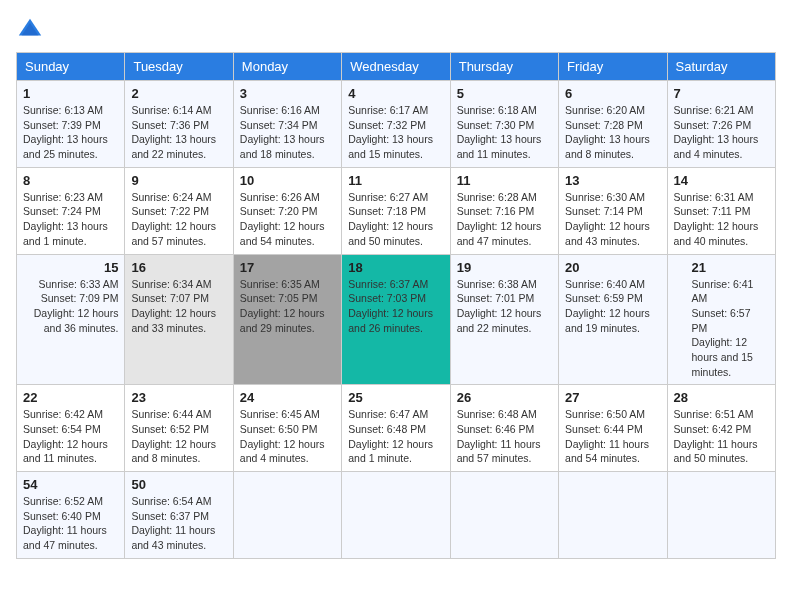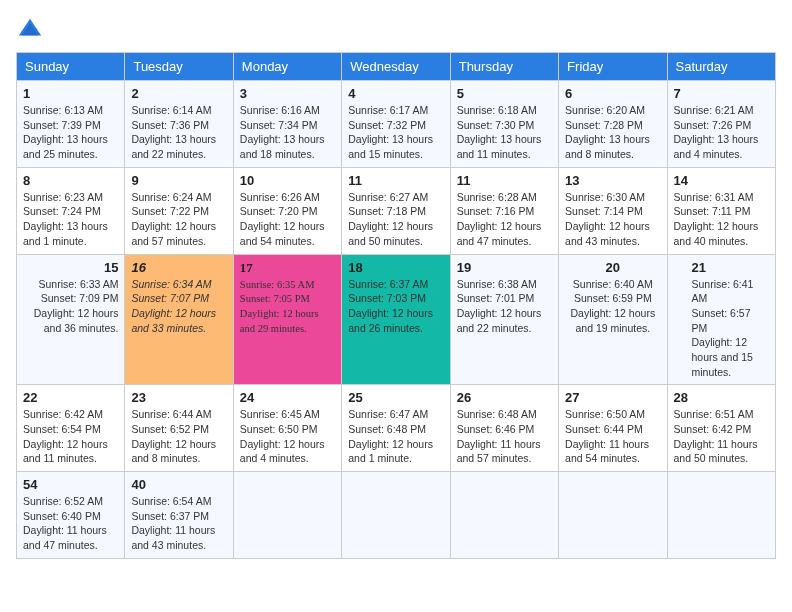--- a/index.html
+++ b/index.html
@@ -178,37 +178,37 @@
         <td>
           <span class="day-num">14</span>
 <div class="day-info">Sunrise: 6:31 AM<br>Sunset: 7:11 PM<br>Daylight: 12 hours and 40 minutes.</div>
         </td>
       </tr>
       <tr style="background: rgb(245, 248, 255);">
         <td style="background: rgb(245, 248, 255); text-align: right;">
           <span class="day-num">15</span>
 <div class="day-info">Sunrise: 6:33 AM<br>Sunset: 7:09 PM<br>Daylight: 12 hours and 36 minutes.</div>
         </td>
-        <td style="background: #fdba74; font-style: italic;">
+        <td style="background: #e5e5e5;">
           <span class="day-num">16</span>
 <div class="day-info">Sunrise: 6:34 AM<br>Sunset: 7:07 PM<br>Daylight: 12 hours and 33 minutes.</div>
         </td>
-        <td style="background: #ec4899; font-family: Liberation Serif, serif;">
+        <td style="background: #a3a3a3;">
           <span class="day-num">17</span>
 <div class="day-info">Sunrise: 6:35 AM<br>Sunset: 7:05 PM<br>Daylight: 12 hours and 29 minutes.</div>
         </td>
         <td style="background: #14b8a6;">
           <span class="day-num">18</span>
 <div class="day-info">Sunrise: 6:37 AM<br>Sunset: 7:03 PM<br>Daylight: 12 hours and 26 minutes.</div>
         </td>
         <td style="background: rgb(245, 248, 255);">
           <span class="day-num">19</span>
 <div class="day-info">Sunrise: 6:38 AM<br>Sunset: 7:01 PM<br>Daylight: 12 hours and 22 minutes.</div>
         </td>
-        <td style="background: rgb(245, 248, 255); text-align: center;">
+        <td style="background: rgb(245, 248, 255);">
           <span class="day-num">20</span>
 <div class="day-info">Sunrise: 6:40 AM<br>Sunset: 6:59 PM<br>Daylight: 12 hours and 19 minutes.</div>
         </td>
         <td style="background: rgb(245, 248, 255); padding-left: 24px;">
           <span class="day-num">21</span>
 <div class="day-info">Sunrise: 6:41 AM<br>Sunset: 6:57 PM<br>Daylight: 12 hours and 15 minutes.</div>
         </td>
       </tr>
       <tr>
         <td>
@@ -239,21 +239,21 @@
           <span class="day-num">28</span>
 <div class="day-info">Sunrise: 6:51 AM<br>Sunset: 6:42 PM<br>Daylight: 11 hours and 50 minutes.</div>
         </td>
       </tr>
       <tr style="background: rgb(245, 248, 255);">
         <td style="background: rgb(245, 248, 255);">
           <span class="day-num">54</span>
 <div class="day-info">Sunrise: 6:52 AM<br>Sunset: 6:40 PM<br>Daylight: 11 hours and 47 minutes.</div>
         </td>
         <td style="background: rgb(245, 248, 255);">
-          <span class="day-num">40</span>
+          <span class="day-num">50</span>
 <div class="day-info">Sunrise: 6:54 AM<br>Sunset: 6:37 PM<br>Daylight: 11 hours and 43 minutes.</div>
         </td>
         <td style="background: rgb(245, 248, 255);"></td>
         <td style="background: rgb(245, 248, 255);"></td>
         <td style="background: rgb(245, 248, 255);"></td>
         <td style="background: rgb(245, 248, 255);"></td>
         <td style="background: rgb(245, 248, 255);"></td>
       </tr>
     </tbody>
 </table>

